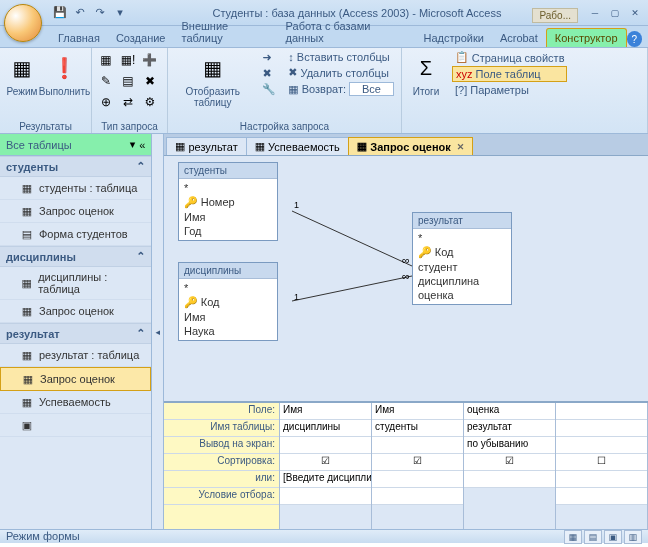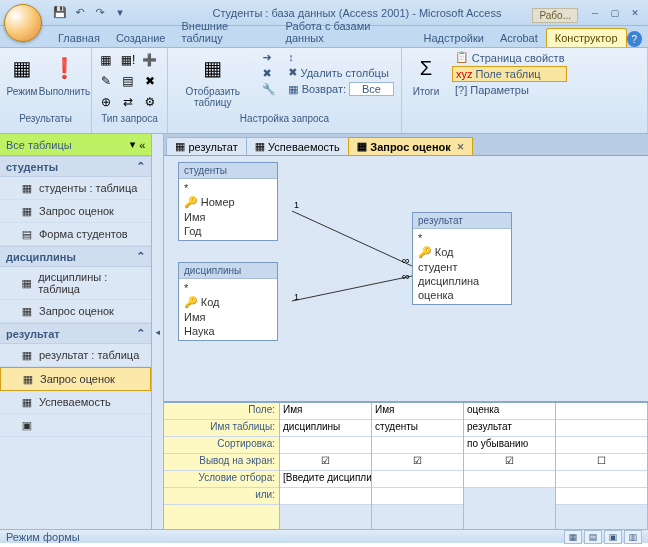--- a/index.html
+++ b/index.html
@@ -7,37 +7,37 @@
 .titlebar{height:26px;background:linear-gradient(#d3e4f5,#c1d9f1);display:flex;align-items:center;padding:0 4px;border-bottom:1px solid #9db9d9}
 .orb{width:38px;height:38px;border-radius:50%;background:radial-gradient(circle at 30% 30%,#fff,#f9c776,#e2883a);position:absolute;top:4px;left:4px;z-index:10;border:1px solid #b8860b;box-shadow:0 1px 3px rgba(0,0,0,0.3)}
 .qat{margin-left:48px;display:flex;gap:4px;align-items:center}
 .qat span{width:16px;height:16px;display:inline-flex;align-items:center;justify-content:center;color:#3b5a82}
 .title-text{flex:1;text-align:center;color:#3b5a82}
 .winbtns{display:flex;gap:2px}
 .winbtns span{width:18px;height:14px;display:inline-flex;align-items:center;justify-content:center;color:#3b5a82;font-size:9px}
 .extra-tab{position:absolute;right:70px;top:8px;background:#e4e0d0;border:1px solid #c0bba0;padding:1px 6px;font-size:10px;color:#6a5c2a}
 .ribbon-tabs{height:22px;background:#c1d9f1;display:flex;align-items:flex-end;padding-left:50px;border-bottom:1px solid #9db9d9}
 .rtab{padding:3px 8px;color:#3b5a82;cursor:pointer}
-.rtab.active{background:#fef9c3;border:1px solid #d4a017;border-bottom:none;border-radius:3px 3px 0 0;color:#5a4a00}
+.rtab.active{background:#86efac;border:1px solid #d4a017;border-bottom:none;border-radius:3px 3px 0 0;color:#5a4a00}
 .help-icon{margin-left:auto;margin-right:6px;width:16px;height:16px;border-radius:50%;background:#3b82d9;color:#fff;display:flex;align-items:center;justify-content:center;font-size:10px}
 .ribbon{height:86px;background:linear-gradient(#e8f0fa,#d3e4f5);display:flex;border-bottom:1px solid #9db9d9}
 .rgroup{border-right:1px solid #b8cce0;padding:2px 4px;display:flex;flex-direction:column;position:relative}
-.rgroup-label{position:absolute;bottom:9px;left:0;right:0;text-align:center;font-size:10px;color:#3b5a82}
+.rgroup-label{position:absolute;bottom:1px;left:0;right:0;text-align:center;font-size:10px;color:#3b5a82}
 .rgroup-body{flex:1;display:flex;align-items:flex-start;gap:2px}
 .bigbtn{display:flex;flex-direction:column;align-items:center;padding:2px 4px;cursor:pointer;min-width:36px}
 .bigbtn .icn{width:32px;height:32px;display:flex;align-items:center;justify-content:center;font-size:20px}
 .bigbtn .lbl{font-size:10px;color:#3b5a82;text-align:center;line-height:11px;margin-top:2px}
 .smallbtns{display:flex;flex-direction:column;gap:1px}
 .smallbtns .row{display:flex;gap:2px}
 .sb{width:20px;height:20px;display:flex;align-items:center;justify-content:center;font-size:12px;cursor:pointer}
 .txtbtn{display:flex;align-items:center;gap:3px;padding:1px 3px;font-size:10px;color:#3b5a82;cursor:pointer}
 .txtbtn.hl{background:#fae5a0;border:1px solid #d4a017}
 .main{display:flex;height:395px}
 .navpane{width:188px;background:#dce7f5;border-right:1px solid #9db9d9;overflow:hidden}
-.navhead{background:#bef264;padding:4px 6px;display:flex;align-items:center;border-bottom:1px solid #9db9d9}
+.navhead{background:#86efac;padding:4px 6px;display:flex;align-items:center;border-bottom:1px solid #9db9d9}
 .navhead .t{flex:1;color:#3b5a82}
 .navgroup-h{background:#d0ddee;padding:3px 6px;color:#3b5a82;font-weight:bold;display:flex;align-items:center;border-top:1px solid #c0d0e4;border-bottom:1px solid #c0d0e4}
 .navitem{padding:4px 6px 4px 20px;display:flex;align-items:center;gap:5px;color:#333;cursor:pointer;border-bottom:1px solid #d0ddee}
 .navitem.sel{background:#fce8a8;border:1px solid #d4a017}
 .ni-icon{width:14px;height:14px;display:inline-flex;align-items:center;justify-content:center;font-size:11px}
 .content{flex:1;background:#b8cce4;display:flex;flex-direction:column;position:relative}
 .doc-tabs{height:22px;background:#b8cce4;display:flex;align-items:flex-end;padding:2px 2px 0 2px;gap:0;border-bottom:1px solid #8aa8c8}
 .dtab{display:flex;align-items:center;gap:3px;padding:2px 8px;background:#dce7f5;border:1px solid #9db9d9;border-bottom:none;font-size:10px;cursor:pointer;margin-right:-1px}
 .dtab.active{background:#fae5a0;border-color:#d4a017;font-weight:bold}
 .dtab .x{margin-left:3px;color:#666;font-size:9px}
@@ -51,37 +51,37 @@
 .tbox .trow{padding:1px 0}
 .key{color:#b8860b}
 svg.lines{position:absolute;top:0;left:0;width:100%;height:100%;pointer-events:none}
 .grid-area{height:128px;background:#dce7f5;border-top:2px solid #8aa8c8;display:flex;overflow:hidden}
 .grid-labels{width:116px;background:#fef9c3;border-right:1px solid #a8bdd8}
 .grid-labels div{height:17px;padding:1px 4px;text-align:right;font-size:10px;color:#3b5a82;border-bottom:1px solid #cdd9e8}
 .grid-cols{flex:1;display:flex;overflow-x:auto}
 .gcol{width:92px;border-right:1px solid #a8bdd8}
 .gcol div{height:17px;padding:1px 3px;font-size:10px;background:#fff;border-bottom:1px solid #cdd9e8;overflow:hidden;white-space:nowrap}
 .gcol .chk{text-align:center}
-.statusbar{height:14px;background:linear-gradient(#e0ecf8,#c8dcf0);border-top:1px solid #9db9d9;display:flex;align-items:center;padding:0 6px;font-size:10px;color:#3b5a82}
+.statusbar{height:14px;background:linear-gradient(#e0ecf8,#c8dcf0);border-top:1px solid #9db9d9;display:flex;align-items:flex-start;padding:0 6px;font-size:10px;color:#3b5a82}
 .statusbar .sright{margin-left:auto;display:flex;gap:2px}
 .statusbar .sbtn{width:18px;height:14px;border:1px solid #a8bdd8;background:#e8f0fa;display:flex;align-items:center;justify-content:center;font-size:9px}
 </style>
 </head>
 <body>
 
 <div class="orb"></div>
 
 <div class="titlebar">
   <div class="qat">
     <span>💾</span>
     <span>↶</span>
     <span>↷</span>
     <span>▾</span>
   </div>
-  <div class="title-text">Студенты : база данных (Access 2001) - Microsoft Access</div>
+  <div class="title-text">Студенты : база данных (Access 2003) - Microsoft Access</div>
   <div class="extra-tab">Рабо...</div>
   <div class="winbtns">
     <span>─</span>
     <span>▢</span>
     <span>✕</span>
   </div>
 </div>
 
 <div class="ribbon-tabs">
   <div class="rtab">Главная</div>
@@ -143,20 +143,21 @@
         <div class="txtbtn">
             <span>✖</span>
           </div>
         <div class="txtbtn">
             <span>🔧</span>
           </div>
       </div>
       <div style="display:flex;flex-direction:column;gap:1px;margin-left:4px">
         <div class="txtbtn">
             <span>↕</span>
+            <span>Вставить столбцы</span>
           </div>
         <div class="txtbtn">
             <span>✖</span>
             <span>Удалить столбцы</span>
           </div>
         <div class="txtbtn">
             <span>▦</span>
             <span>Возврат:</span> 
             <span style="border:1px solid #9db9d9;background:#fff;padding:0 12px 0 12px">Все</span>
           </div>
@@ -299,24 +300,24 @@
                 <div class="trow">студент</div>
                 <div class="trow">дисциплина</div>
                 <div class="trow">оценка</div>
               </div>
           </div>
         </div>
         <div class="grid-area">
           <div class="grid-labels" id="glabels">
               <div>Поле:</div>
               <div>Имя таблицы:</div>
+              <div>Вывод на экран:</div>
               <div>Сортировка:</div>
-              <div>Вывод на экран:</div>
+              <div>или:</div>
               <div>Условие отбора:</div>
-              <div>или:</div>
             </div>
           <div class="grid-cols" id="gcols">
               <div class="gcol">
                 <div>Имя</div>
                 <div>дисциплины</div>
                 <div></div>
                 <div class="chk">☑</div>
                 <div>[Введите дисциплину]</div>
                 <div></div>
               </div>

